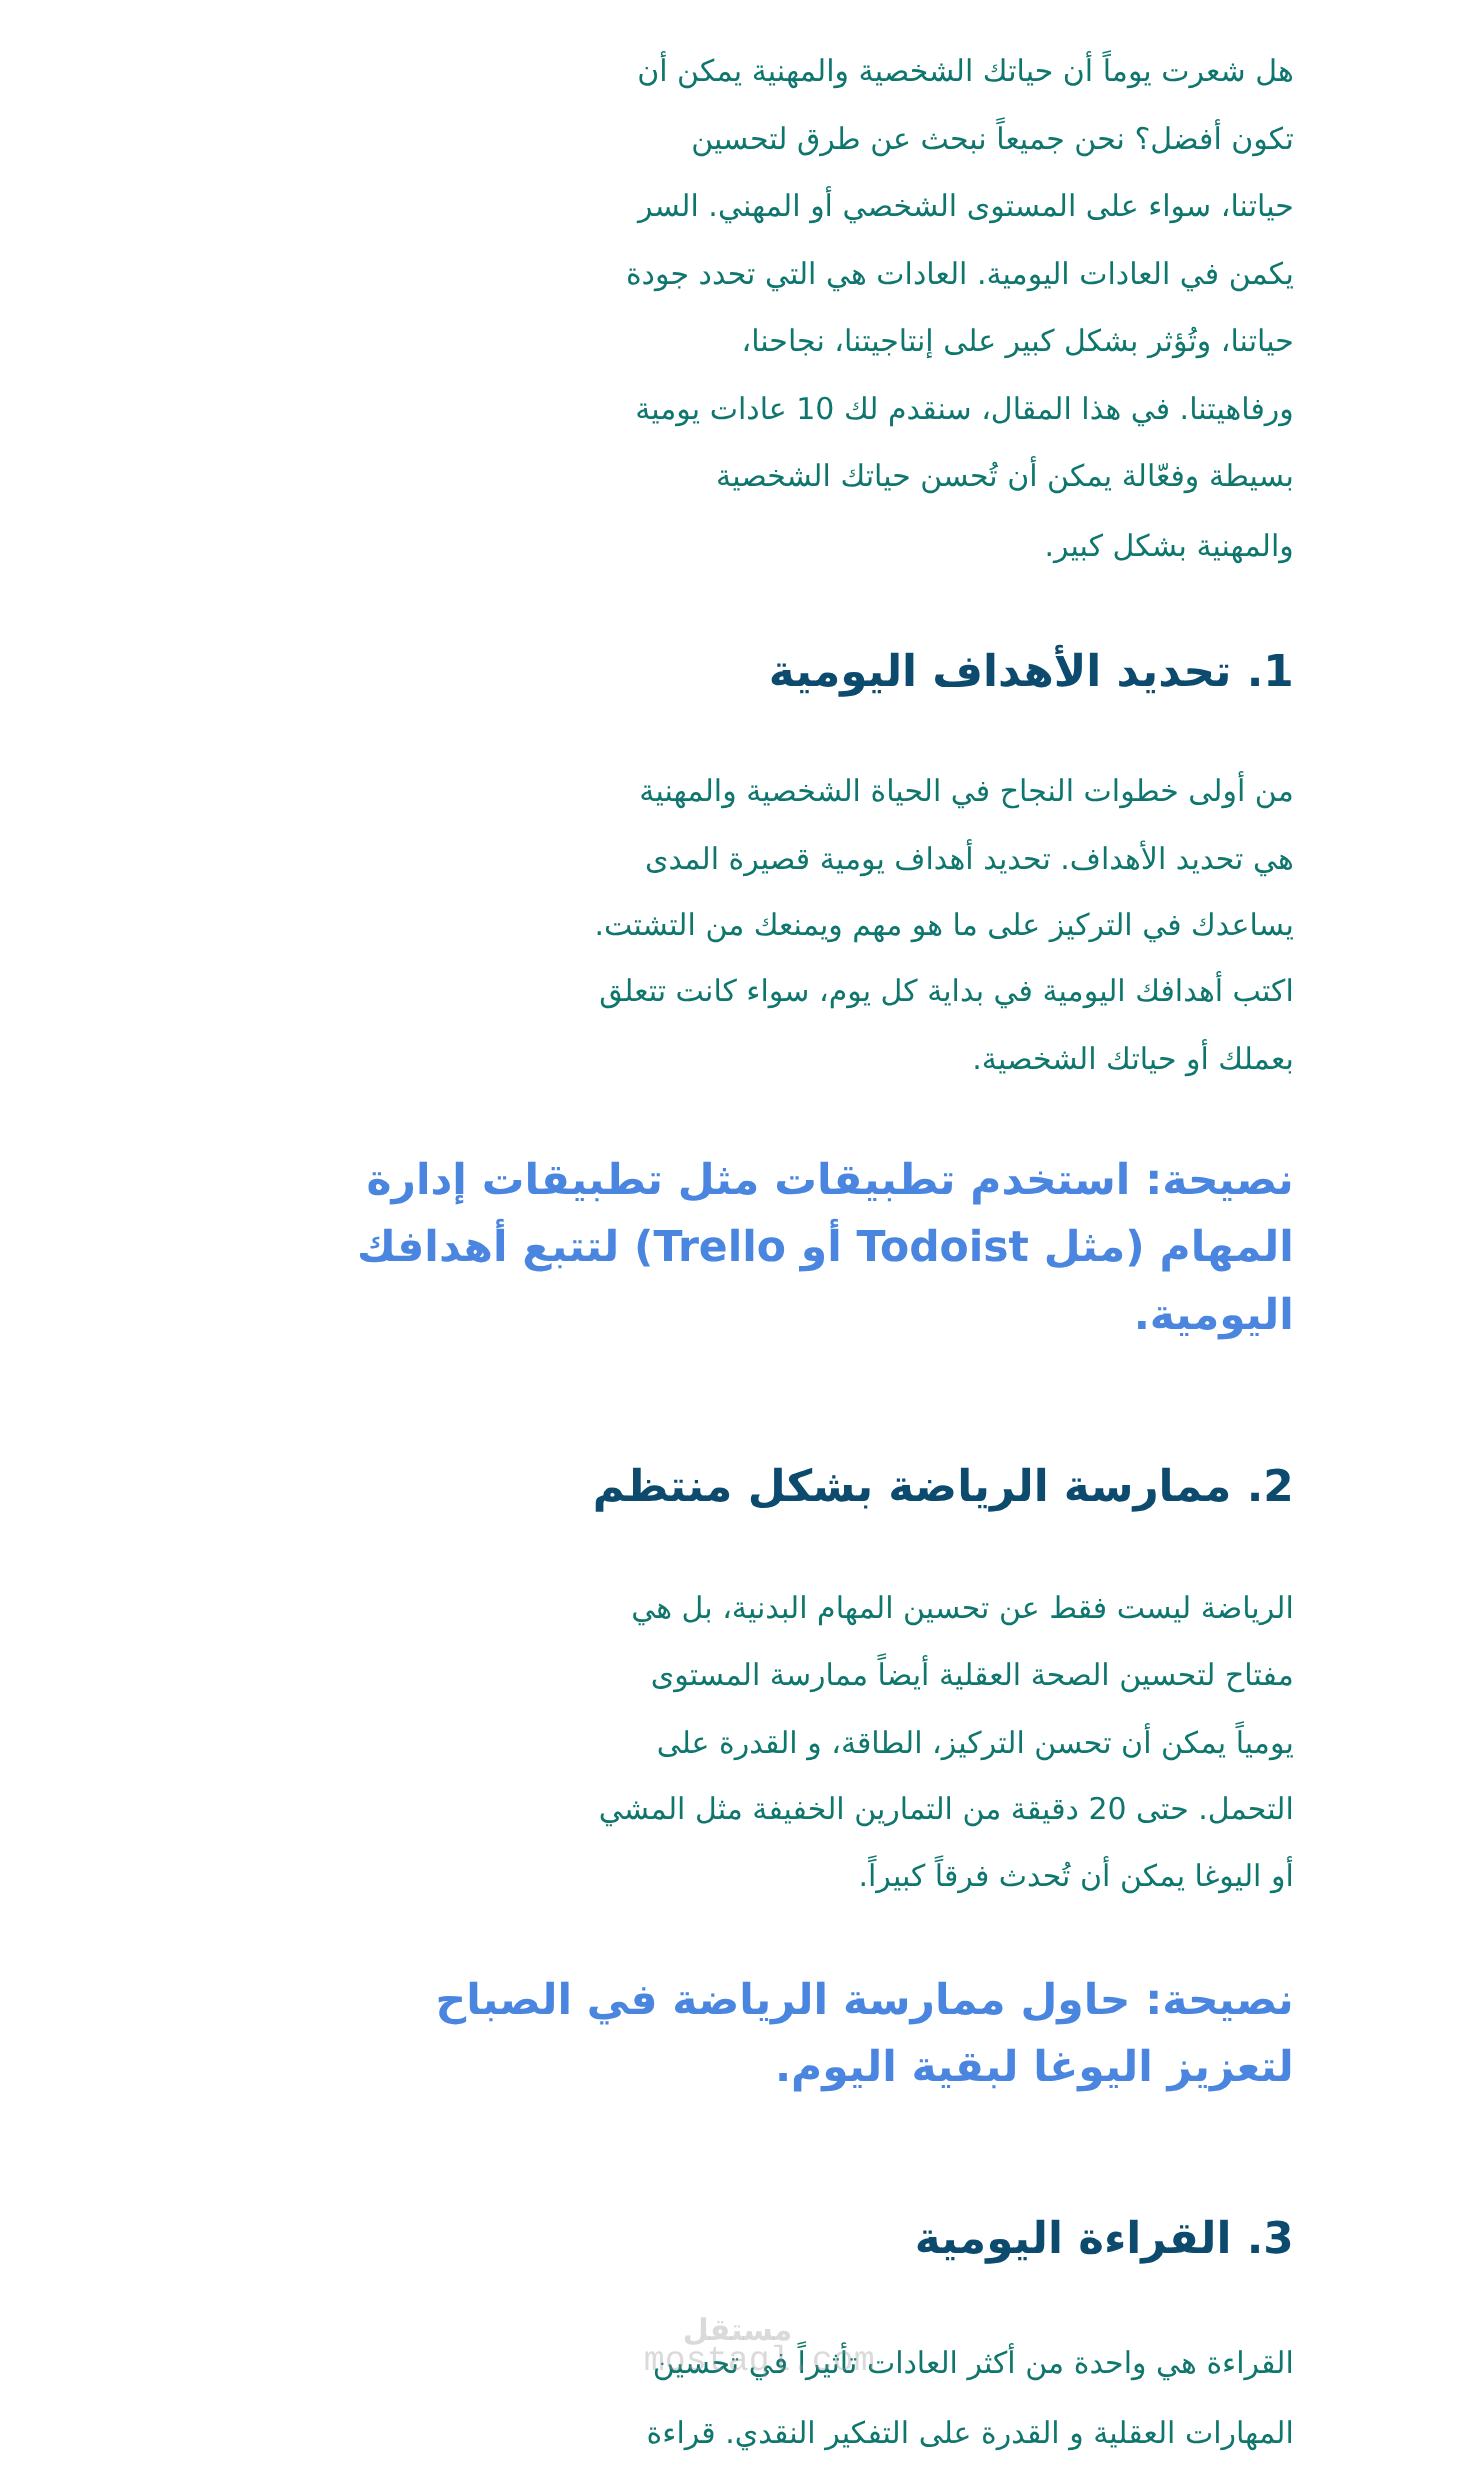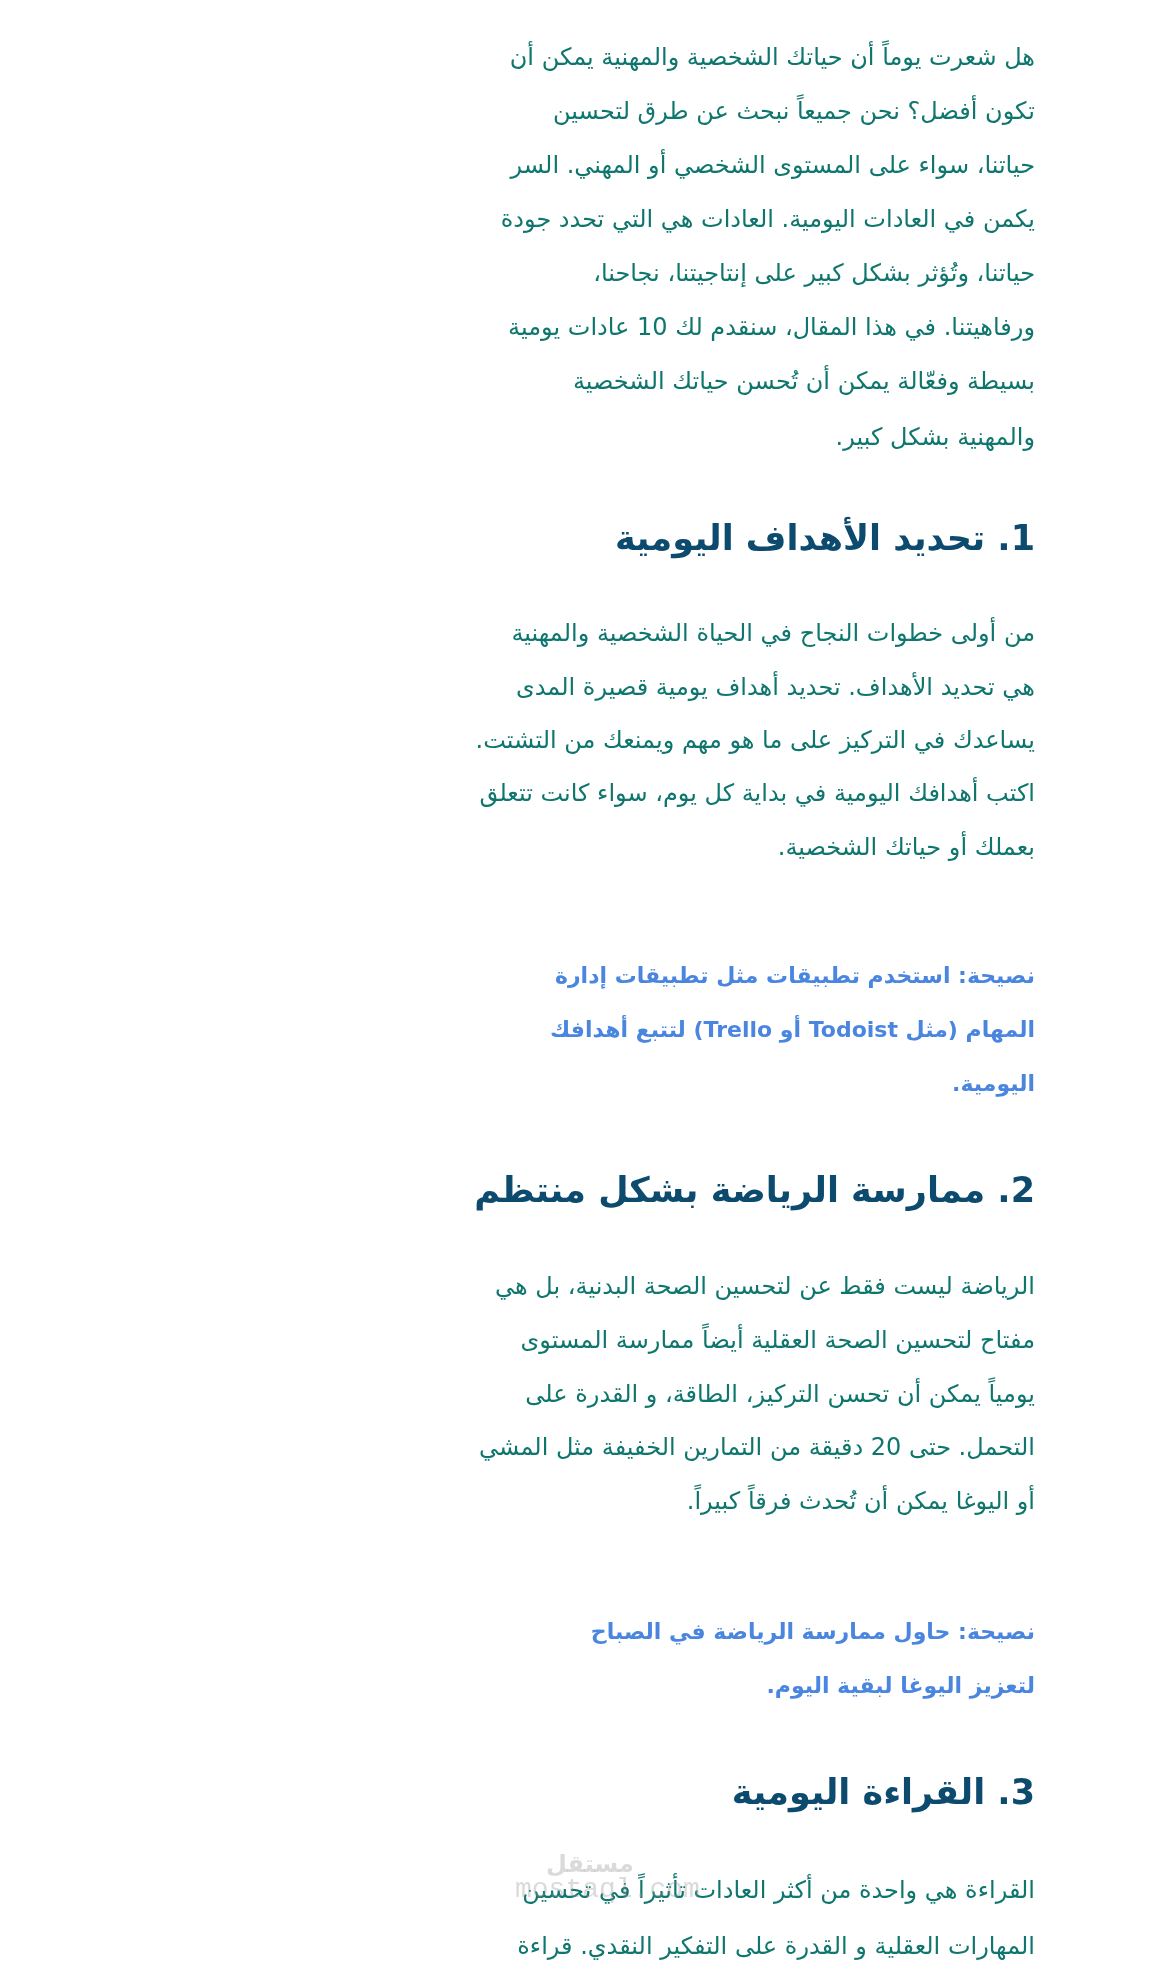--- a/index.html
+++ b/index.html
@@ -11,21 +11,21 @@
   }
   .line {
     position: absolute; right: 135px;
     white-space: nowrap; line-height: 1;
     color: #0f766e;
     font-family: "DejaVu Sans", sans-serif;
     font-size: 24px;
     transform: translateY(-50%);
   }
   .heading { font-weight: bold; font-size: 35px; color: #0c4a6e; }
-  .tip { font-weight: bold; color: #4a86e0; font-size: 22px; margin-top: 32px; }
+  .tip { font-weight: bold; color: #4a86e0; font-size: 34px; }
   .watermark {
     position: absolute; left: 515px; top: 1852px; width: 150px;
     text-align: center; color: rgba(150,150,150,0.35);
     pointer-events: none; direction: ltr;
   }
   .watermark .wm-ar { font-family: "DejaVu Sans", sans-serif; font-weight: bold; font-size: 24px; line-height: 1; }
   .watermark .wm-en { font-family: Liberation Mono, monospace; font-size: 28px; line-height: 1; }
 </style>
 </head>
 <body>
@@ -50,21 +50,21 @@
     <div class="line" style="top:740px">يساعدك في التركيز على ما هو مهم ويمنعك من التشتت.</div>
     <div class="line" style="top:793px">اكتب أهدافك اليومية في بداية كل يوم، سواء كانت تتعلق</div>
     <div class="line" style="top:847px">بعملك أو حياتك الشخصية.</div>
     <div class="line tip" style="top:944px">نصيحة: استخدم تطبيقات مثل تطبيقات إدارة</div>
     <div class="line tip" style="top:998px">المهام (مثل Todoist أو Trello) لتتبع أهدافك</div>
     <div class="line tip" style="top:1052px">اليومية.</div>
   </div>
 
   <div>
     <div class="line heading" style="top:1190px">2. ممارسة الرياضة بشكل منتظم</div>
-    <div class="line" style="top:1286px">الرياضة ليست فقط عن لتحسين الصحة البدنية، بل هي</div>
+    <div class="line" style="top:1286px">الرياضة ليست فقط عن تحسين المهام البدنية، بل هي</div>
     <div class="line" style="top:1340px">مفتاح لتحسين الصحة العقلية أيضاً ممارسة المستوى</div>
     <div class="line" style="top:1394px">يومياً يمكن أن تحسن التركيز، الطاقة، و القدرة على</div>
     <div class="line" style="top:1447px">التحمل. حتى 20 دقيقة من التمارين الخفيفة مثل المشي</div>
     <div class="line" style="top:1501px">أو اليوغا يمكن أن تُحدث فرقاً كبيراً.</div>
     <div class="line tip" style="top:1600px">نصيحة: حاول ممارسة الرياضة في الصباح</div>
     <div class="line tip" style="top:1654px">لتعزيز اليوغا لبقية اليوم.</div>
   </div>
 
   <div>
     <div class="line heading" style="top:1792px">3. القراءة اليومية</div>

